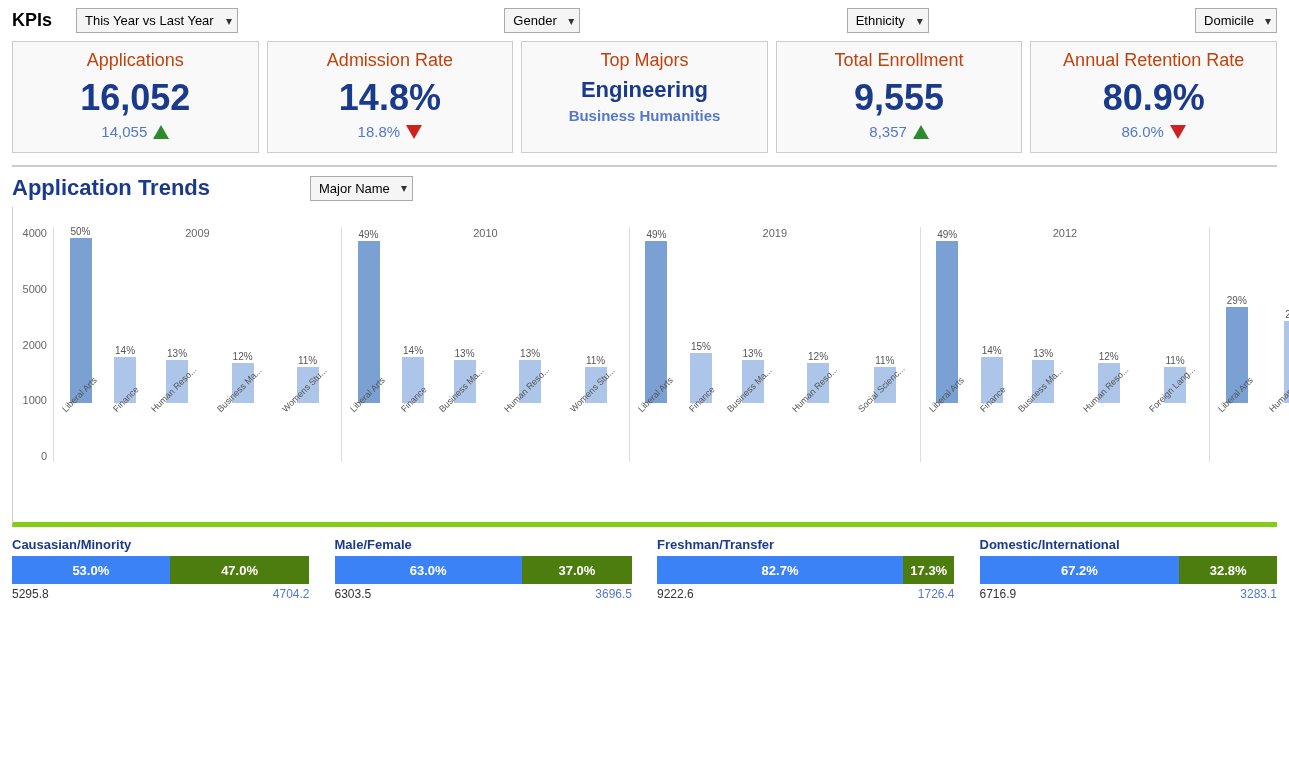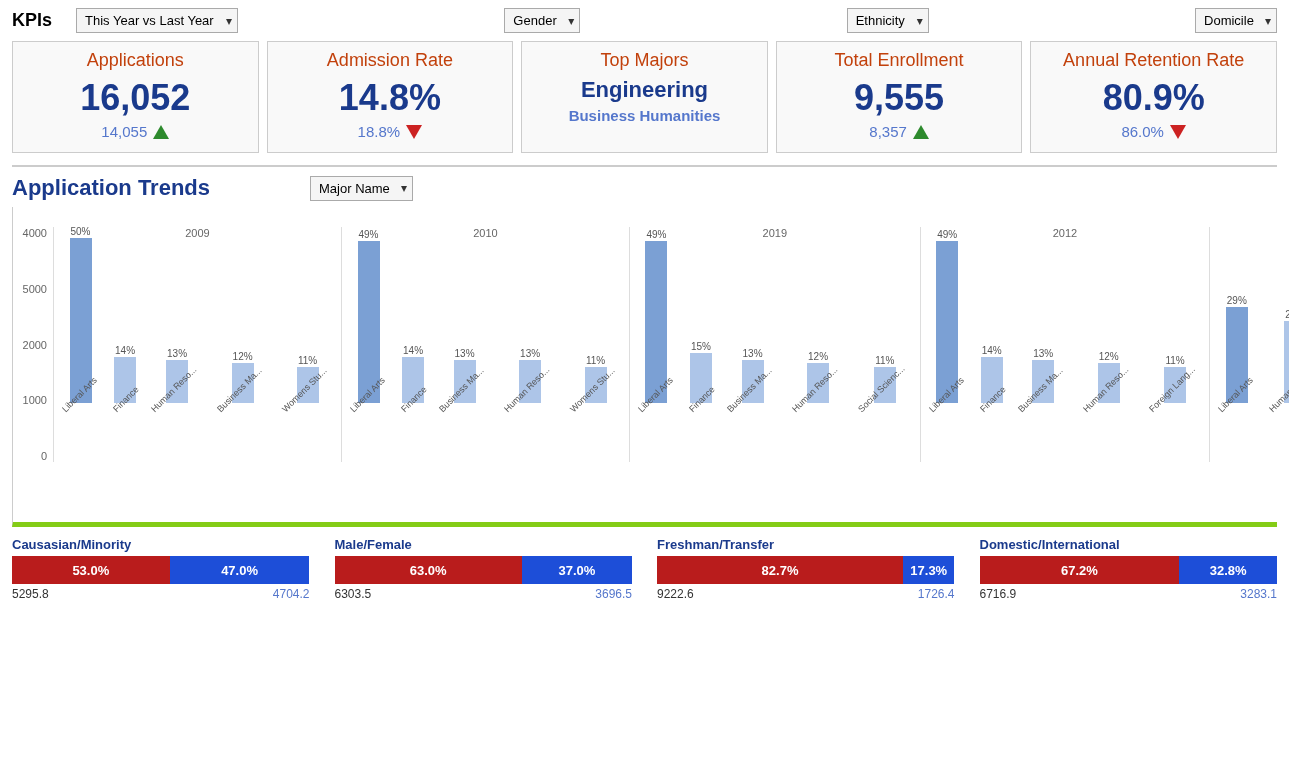--- a/index.html
+++ b/index.html
@@ -123,30 +123,30 @@
     
     .bottom-stats {
       display: flex;
       padding: 10px 12px 4px;
       gap: 25px;
     }
     .stat-group { flex: 1; }
     .stat-group-title { font-size: 13px; font-weight: bold; color: #1a3a8c; margin-bottom: 4px; }
     .stat-bar-row { display: flex; height: 28px; margin-bottom: 3px; }
     .stat-bar-left {
-      background: #b91c1c;
+      background: #3b82f6;
       color: #fff;
       font-size: 13px;
       font-weight: bold;
       display: flex;
       align-items: center;
       justify-content: center;
     }
     .stat-bar-right {
-      background: #1d4ed8;
+      background: #4d7c0f;
       color: #fff;
       font-size: 13px;
       font-weight: bold;
       display: flex;
       align-items: center;
       justify-content: center;
     }
     .stat-values-row { display: flex; font-size: 12px; }
     .stat-val-left { color: #333; flex: 1; }
     .stat-val-right { color: #5577cc; text-align: right; }

